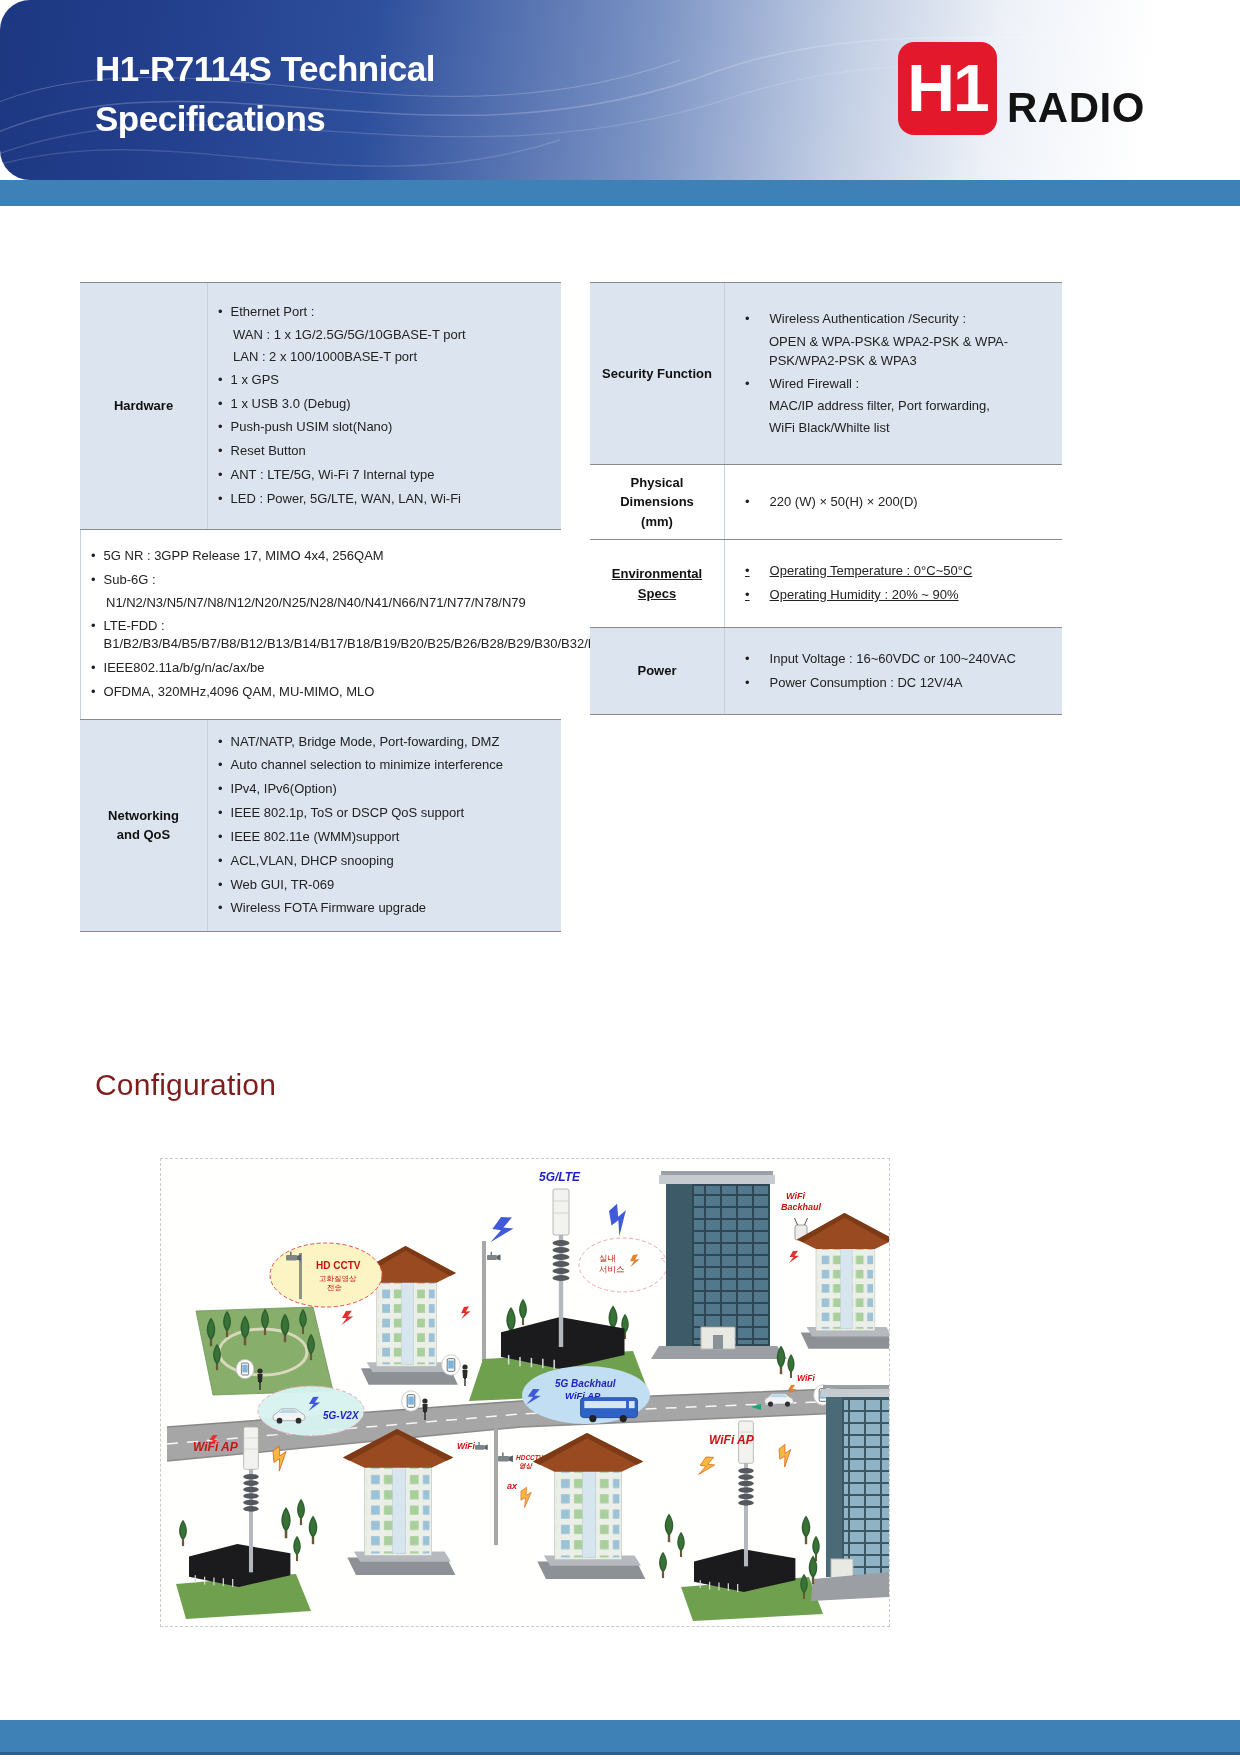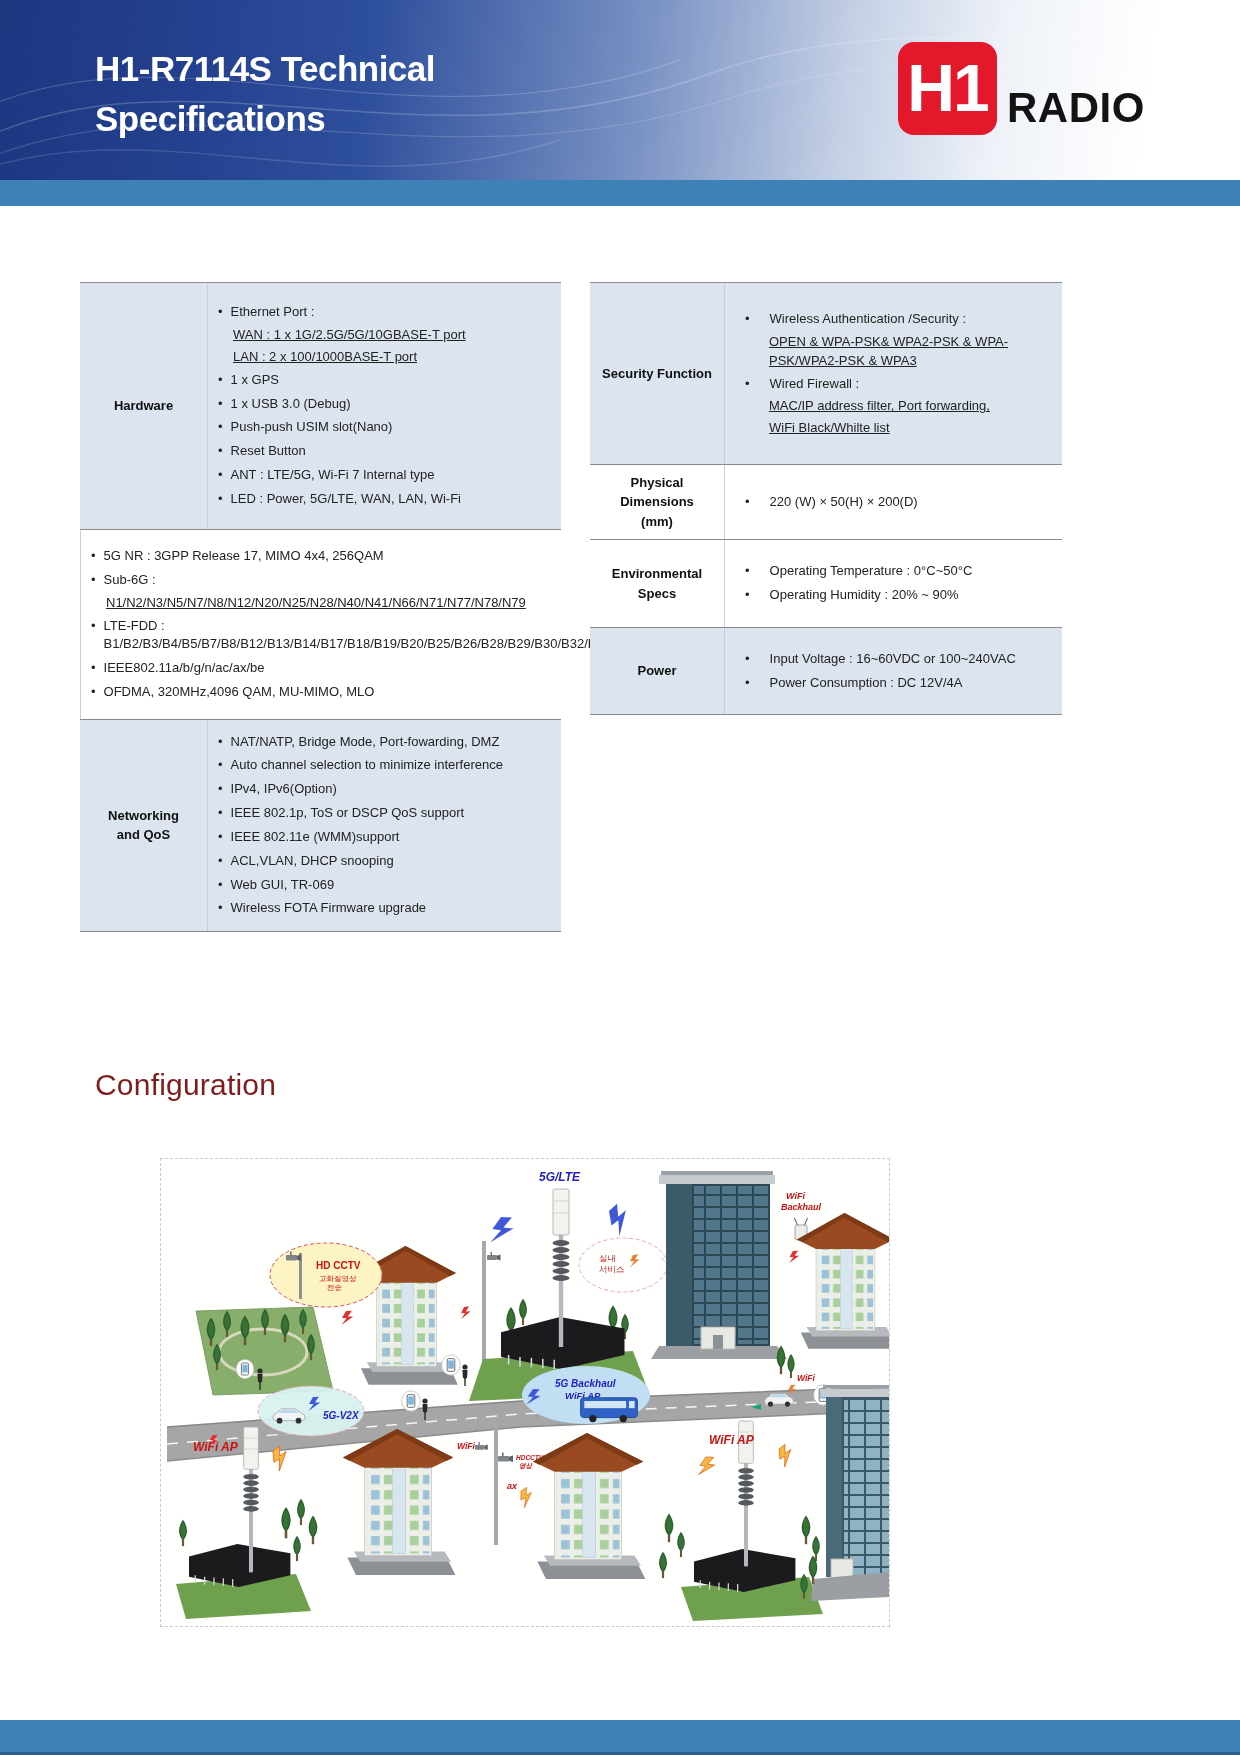--- a/index.html
+++ b/index.html
@@ -1,21 +1,21 @@
 <!DOCTYPE html>
 <html><head>
 <meta charset="utf-8">
 <style>
   html,body{margin:0;padding:0;background:#ffffff;}
   body{width:1240px;font-family:"Liberation Sans",sans-serif;}
   .page{position:relative;width:1240px;height:1755px;background:#fff;overflow:hidden;}
 
   
   .banner{position:absolute;left:0;top:0;width:1240px;height:180px;
-    background:linear-gradient(97deg,#1d3781 0%,#24418f 16%,#2e4f9c 30%,#7b93c4 52%,#c4d0e5 68%,#eef2f8 80%,#ffffff 92%);}
+    background:linear-gradient(97deg,#1d3781 0%,#24418f 16%,#2e4f9c 30%,#7b93c4 52%,#c4d0e5 68%,#eef2f8 80%,#ffffff 92%);border-radius:30px;}
   .banner svg{position:absolute;left:0;top:0;}
   .page-title{position:absolute;left:95px;top:44px;color:#ffffff;font-size:35px;font-weight:bold;line-height:50px;letter-spacing:-0.5px;}
   .brand{position:absolute;left:898px;top:40px;height:96px;display:flex;align-items:center;}
   .brand-mark{width:99px;height:93px;background:#e3192b;border-radius:16px;display:flex;align-items:center;justify-content:center;
     color:#fff;font-size:66px;font-weight:bold;letter-spacing:-2px;}
   .brand-text{margin-left:10px;font-size:42px;font-weight:bold;color:#131313;letter-spacing:0.5px;margin-top:40px;}
   .accent-bar{position:absolute;left:0;top:180px;width:1240px;height:26px;background:#3e81b6;}
 
   
   .spec-table{position:absolute;border-top:1.5px solid #8a8a8a;font-size:13px;color:#222;}
@@ -23,29 +23,29 @@
   .spec-table.right{left:590px;top:282px;width:472px;}
   .spec-row{display:flex;border-bottom:1.5px solid #8a8a8a;background:#fff;}
   .spec-row.shaded{background:#dce5ef;}
   .spec-label{width:115px;flex:0 0 115px;display:flex;flex-direction:column;justify-content:center;align-items:center;
     text-align:center;font-weight:bold;color:#101010;line-height:1.5;padding:4px 6px;}
   .spec-table.right .spec-label{width:122px;flex:0 0 122px;}
   .spec-items{flex:1;display:flex;flex-direction:column;justify-content:center;padding:10px 8px 10px 10px;border-left:1px solid #c6d0dc;}
   .bullet-line{display:flex;padding:2.5px 0;line-height:1.45;}
   .dot{flex:0 0 auto;margin-right:8px;}
   .btext{flex:1;}
-  .subline{padding:1.5px 0 1.5px 15px;line-height:1.45;text-decoration:underline;}
+  .subline{padding:1.5px 0 1.5px 15px;line-height:1.45;}
   .spec-table.right .dot{margin-right:20px;margin-left:10px;}
   .spec-table.right .subline{padding-left:34px;}
   .row-hardware{min-height:246px;}
   .row-5g-wifi7{min-height:189px;}
   .row-networking-qos{min-height:205px;}
   .row-security-function{min-height:181px;}
   .row-physical-dimensions{min-height:74px;}
-  .row-environmental-specs{min-height:87px;}
+  .row-environmental-specs{min-height:87px;text-decoration:underline;}
   .row-power{min-height:86px;}
 
   
   .config-title{position:absolute;left:95px;top:1068px;font-size:30px;color:#7f1d1d;letter-spacing:0.2px;}
   .diagram{position:absolute;left:160px;top:1158px;width:728px;height:467px;border:1px dashed #c9c9c9;background:#fffffe;}
   .diagram svg{display:block;}
 
   
   .footer-bar{position:absolute;left:0;top:1720px;width:1240px;height:32px;background:#3e81b6;border-bottom:3px solid #2b5f8e;}
 

